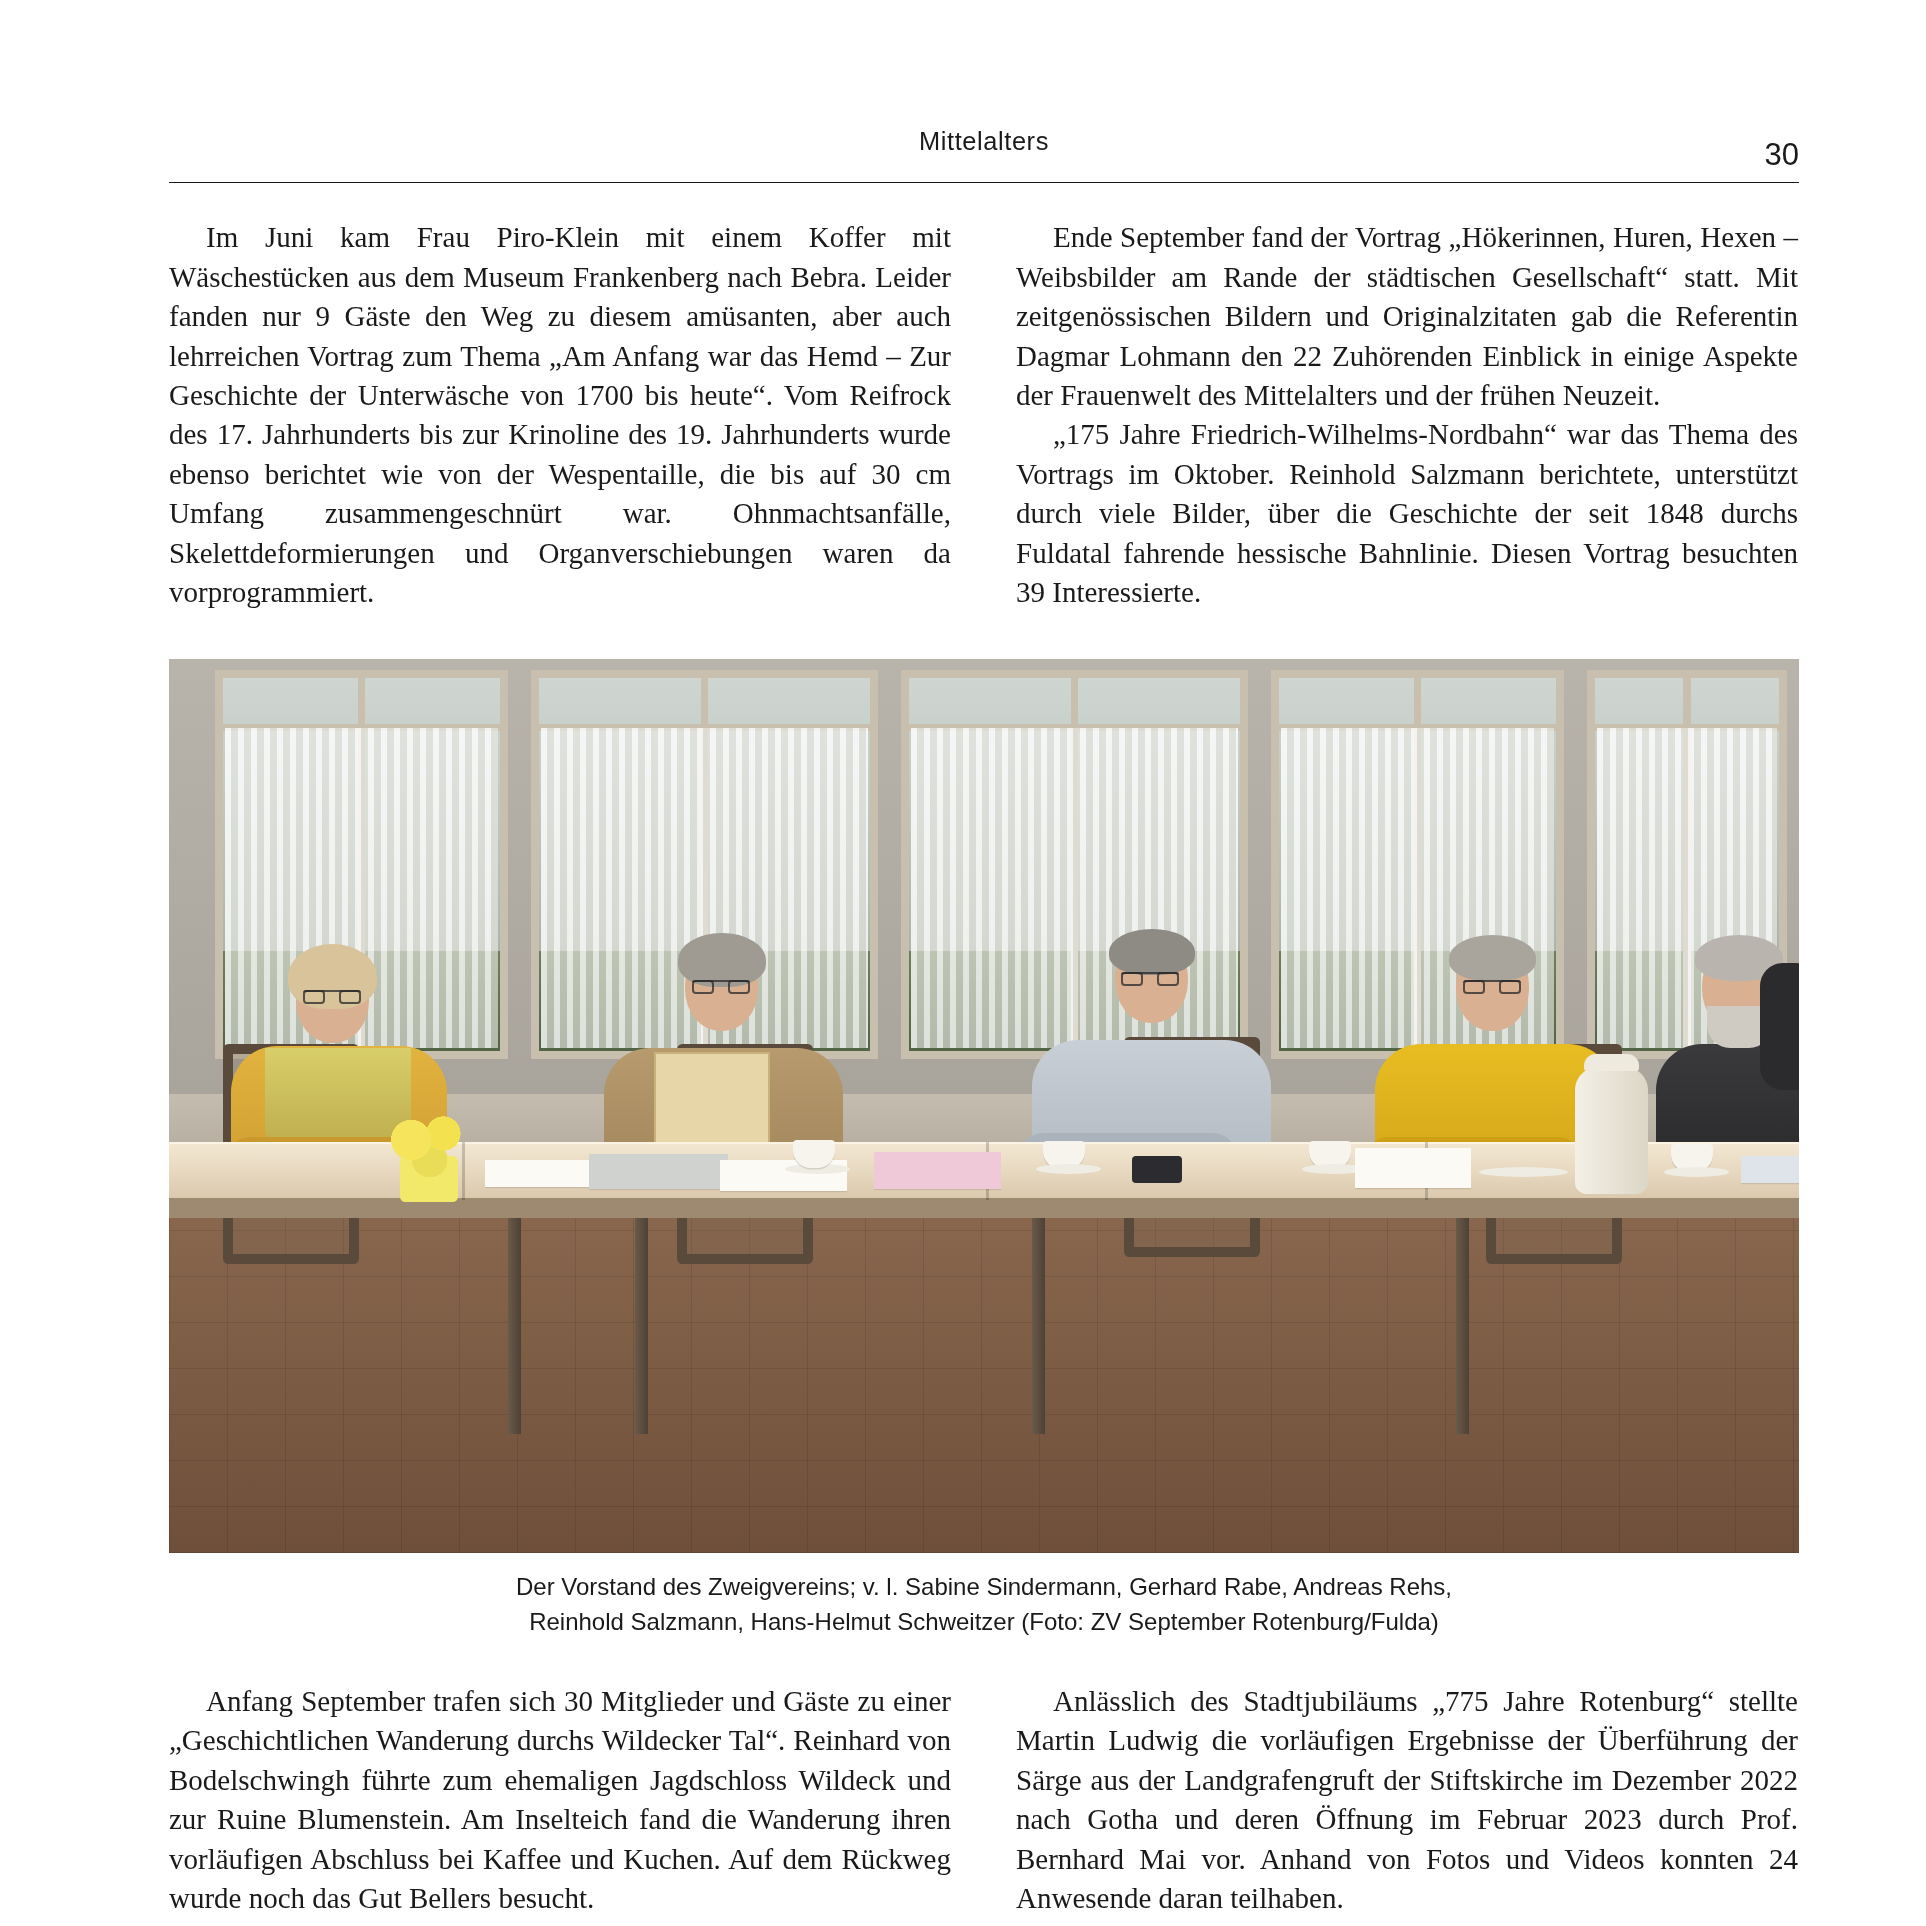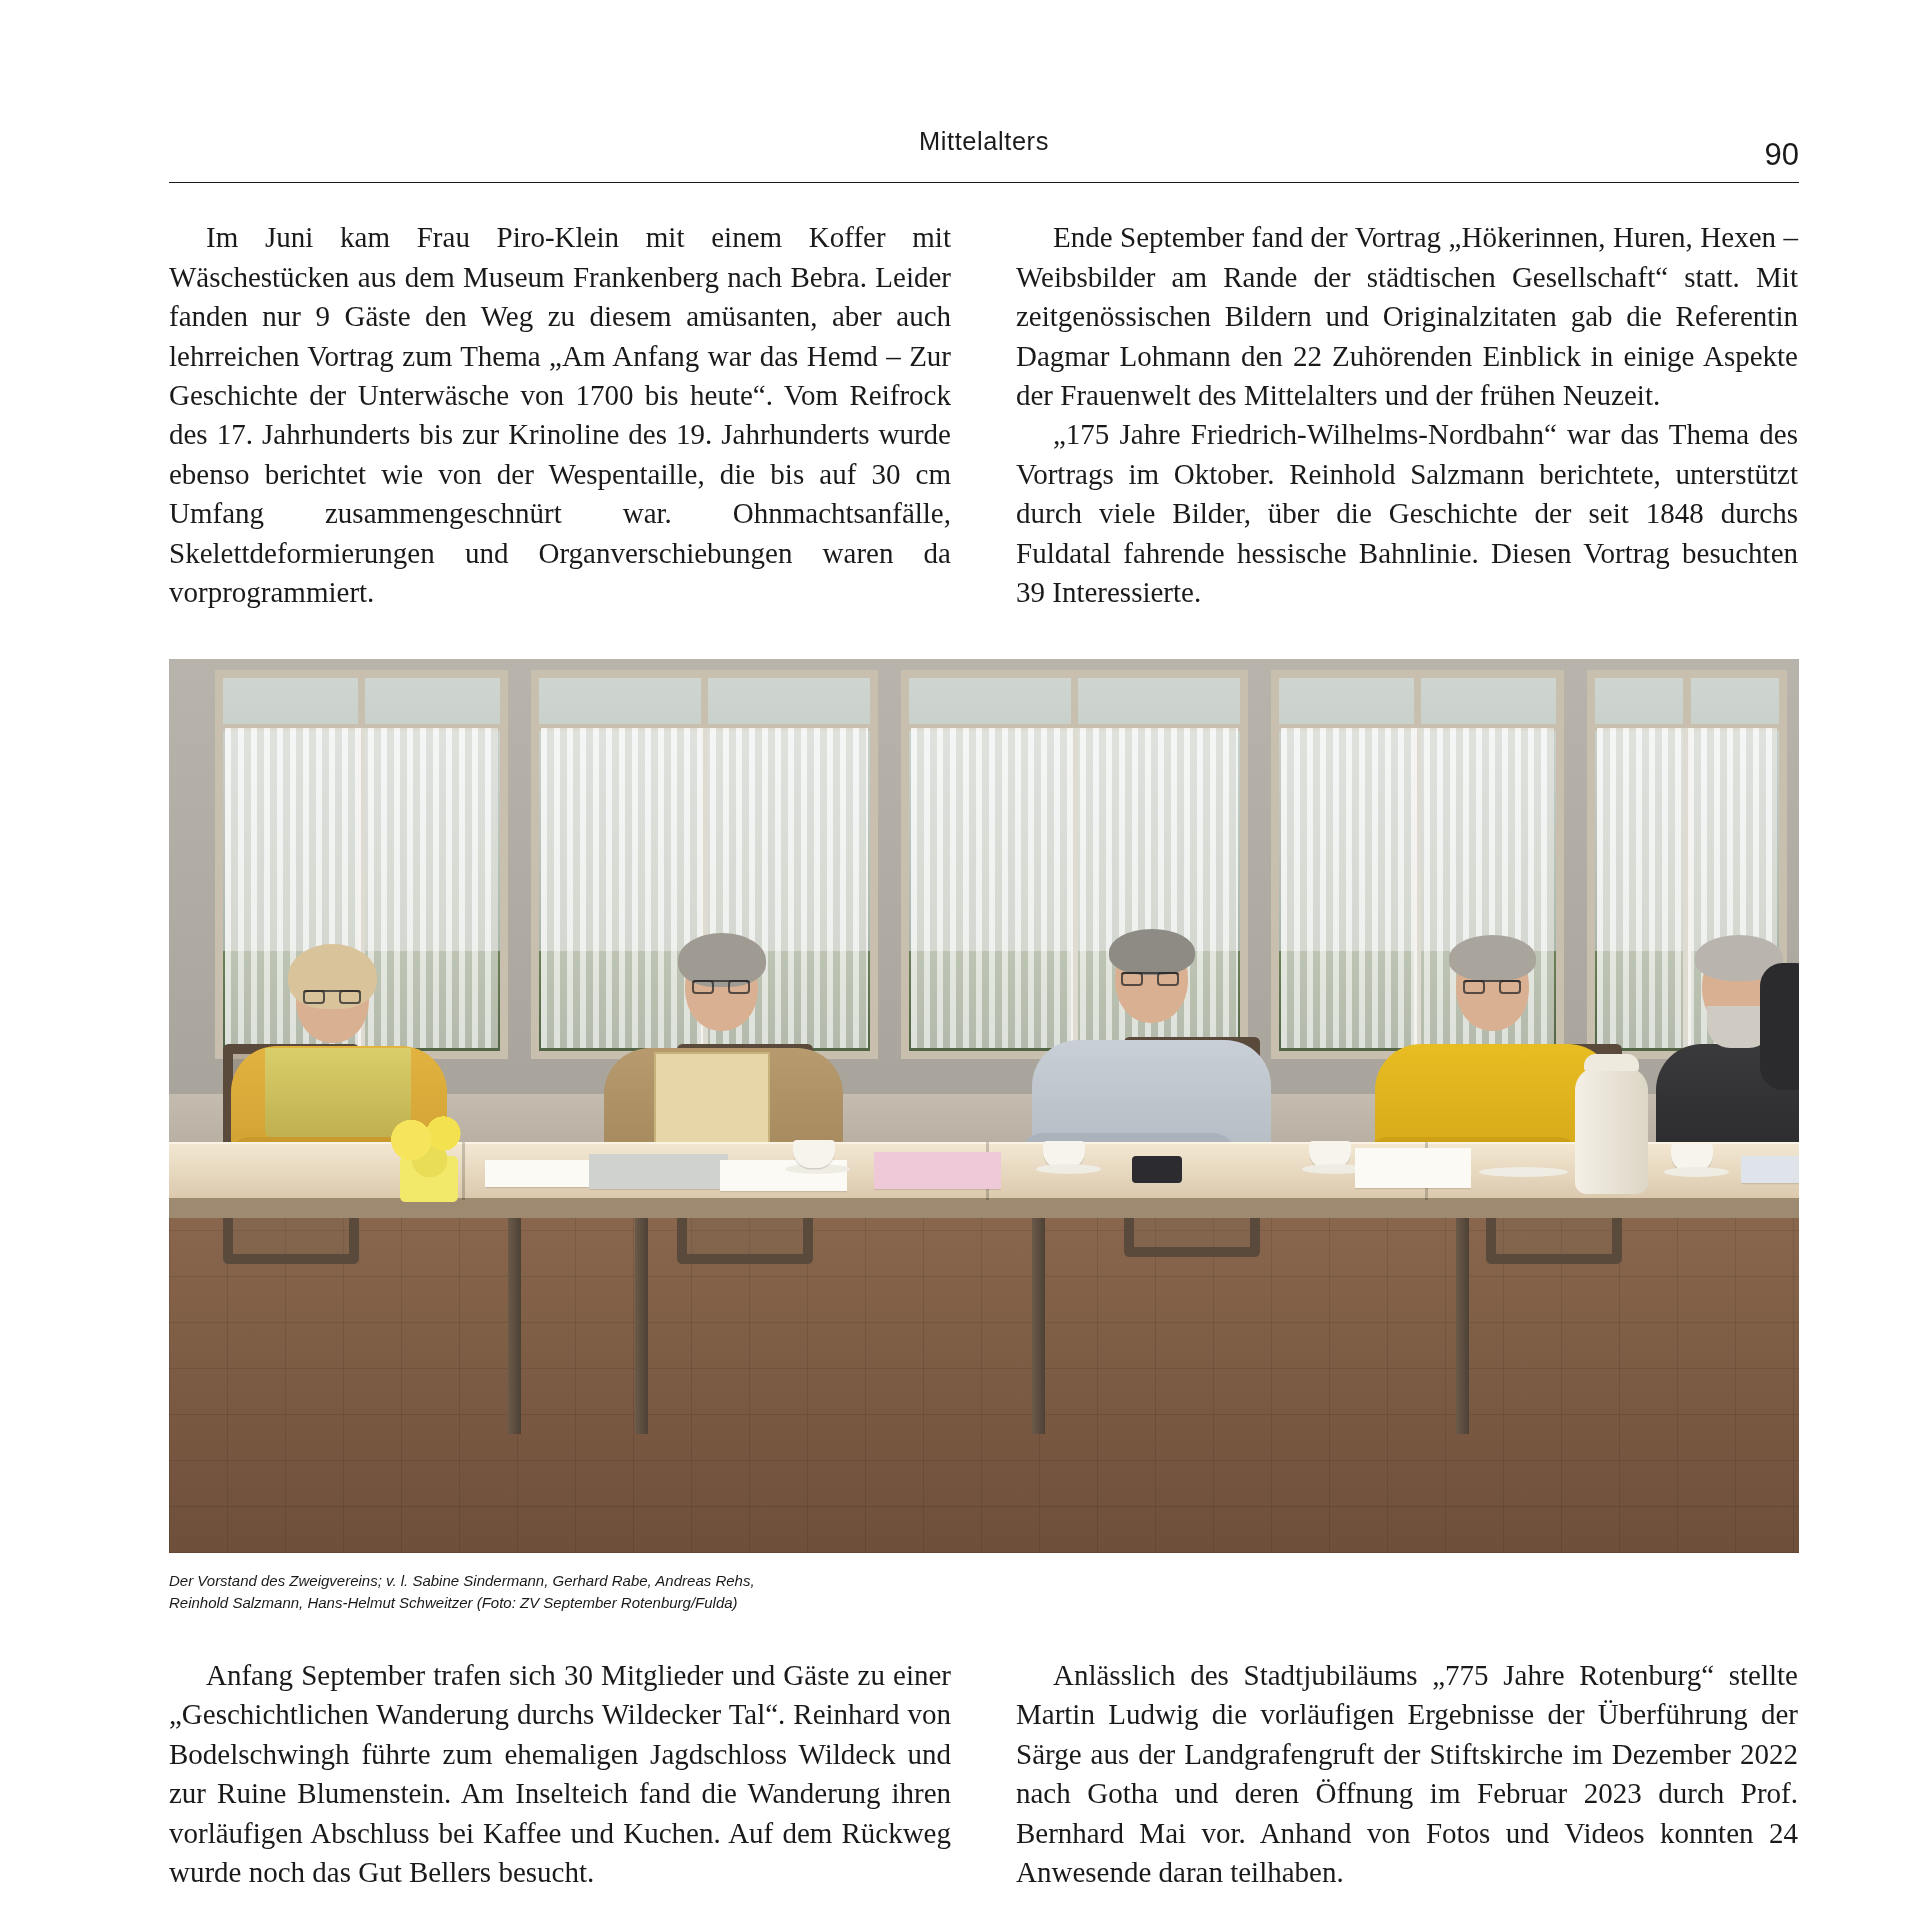--- a/index.html
+++ b/index.html
@@ -85,24 +85,23 @@
   }
   .photo {
     position: relative;
     width: 1630px;
     height: 894px;
     overflow: hidden;
     background: #6d5f52;
   }
   .caption {
     margin-top: 17.7px;
-    text-align: left;
+    text-align: center;
     font-family: "Liberation Sans", sans-serif;
-    font-style: italic;
-    font-size: 15px;
+    font-size: 24px;
     line-height: 1.45;
     color: #1a1a1a;
   }
 
   
   .columns.lower {
     margin-top: 42px;
   }
 
   
@@ -246,21 +245,21 @@
   }
 </style>
 </head>
 <body>
 
 <div class="page">
   <div class="page-inner">
 
     <div class="running-head">
       <span class="rh-title">Mittelalters</span>
-      <span class="rh-page">90</span>
+      <span class="rh-page">30</span>
     </div>
     <hr class="rule">
 
     <div class="columns">
       <div class="col">
         <p class="body indent">Im Juni kam Frau Piro-Klein mit einem Koffer mit Wäschestücken aus dem Museum Frankenberg nach Bebra. Leider fanden nur 9 Gäste den Weg zu diesem amüsanten, aber auch lehrreichen Vortrag zum Thema „Am Anfang war das Hemd – Zur Geschichte der Unterwäsche von 1700 bis heute“. Vom Reifrock des 17. Jahrhunderts bis zur Krinoline des 19. Jahrhunderts wurde ebenso berichtet wie von der Wespentaille, die bis auf 30 cm Umfang zusammengeschnürt war. Ohnmachtsanfälle, Skelettdeformierungen und Organverschiebungen waren da vorprogrammiert.</p>
       </div>
       <div class="col">
         <p class="body indent">Ende September fand der Vortrag „Hökerinnen, Huren, Hexen – Weibsbilder am Rande der städtischen Gesellschaft“ statt. Mit zeitgenössischen Bildern und Originalzitaten gab die Referentin Dagmar Lohmann den 22 Zuhörenden Einblick in einige Aspekte der Frauenwelt des Mittelalters und der frühen Neuzeit.</p>
         <p class="body indent">„175 Jahre Friedrich-Wilhelms-Nordbahn“ war das Thema des Vortrags im Oktober. Reinhold Salzmann berichtete, unterstützt durch viele Bilder, über die Geschichte der seit 1848 durchs Fuldatal fahrende hessische Bahnlinie. Diesen Vortrag besuchten 39 Interessierte.</p>

